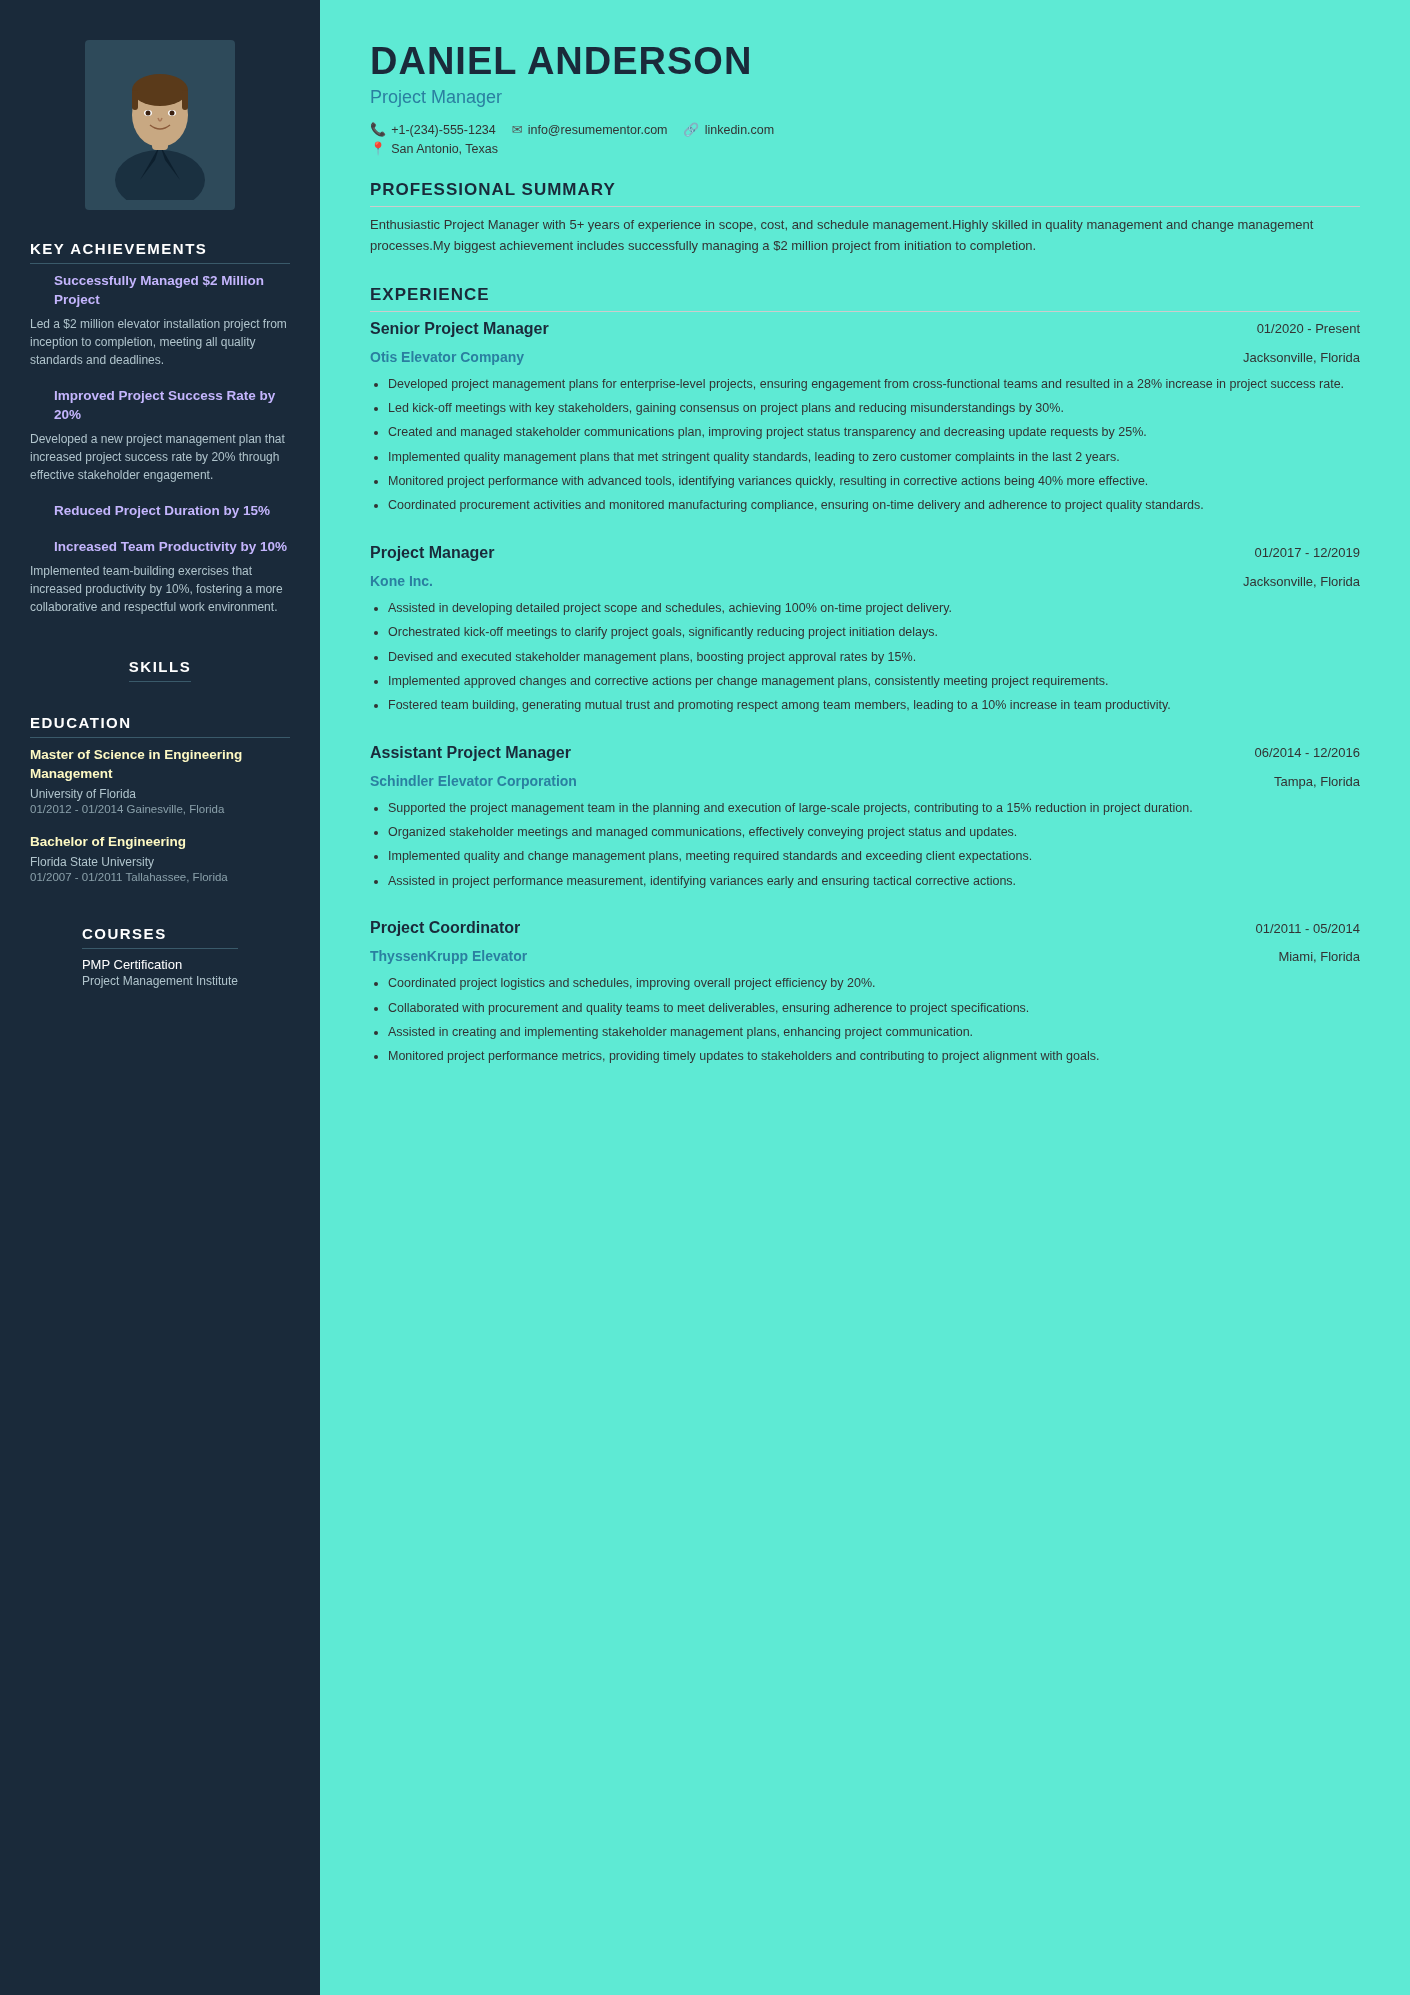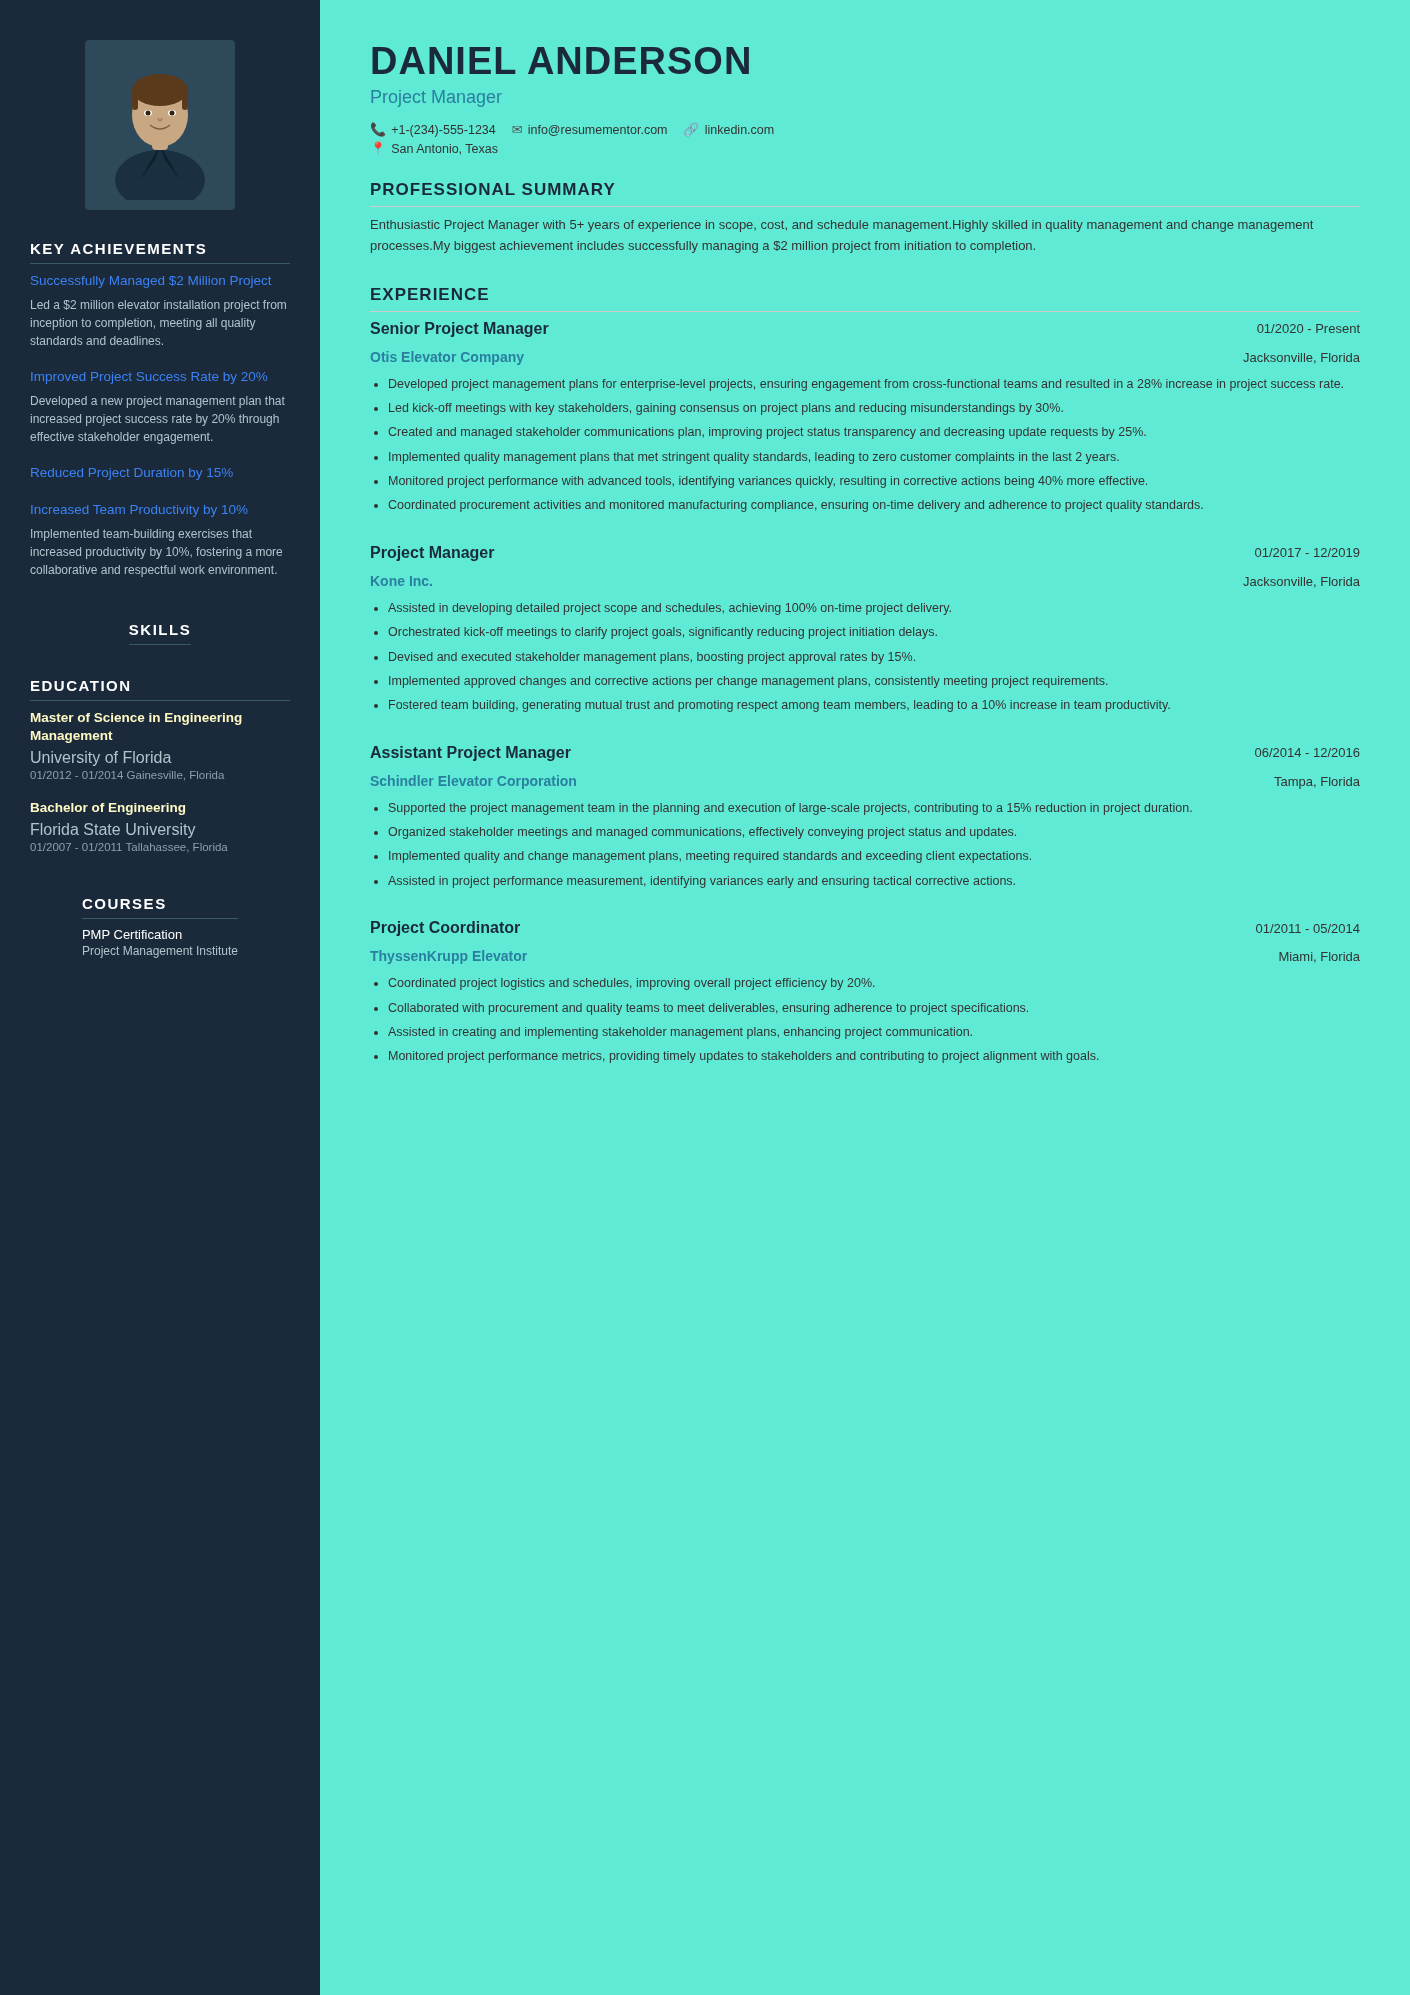--- a/index.html
+++ b/index.html
@@ -58,24 +58,25 @@
       text-transform: uppercase;
       margin-bottom: 8px;
       padding-bottom: 6px;
       border-bottom: 1px solid #3a5a6a;
     }
     .achievement-item {
       margin-bottom: 18px;
     }
     .achievement-title {
       font-size: 13.5px;
-      font-weight: normal;
-      color: #3b82f6;
+      font-weight: bold;
+      color: #c4b5fd;
       margin-bottom: 5px;
       line-height: 1.4;
+      margin-left: 24px;
     }
     .achievement-desc {
       font-size: 12px;
       color: #b0c4cc;
       line-height: 1.5;
     }
     .skills-text {
       font-size: 12.5px;
       color: #b0c4cc;
       line-height: 1.7;
@@ -84,21 +85,21 @@
       margin-bottom: 18px;
     }
     .edu-degree {
       font-size: 13.5px;
       font-weight: bold;
       color: #fef9c3;
       line-height: 1.4;
       margin-bottom: 3px;
     }
     .edu-school {
-      font-size: 16px;
+      font-size: 12px;
       color: #b0c4cc;
       margin-bottom: 2px;
     }
     .edu-meta {
       font-size: 11.5px;
       color: #8aa0aa;
     }
     .course-item {
       margin-bottom: 10px;
     }

